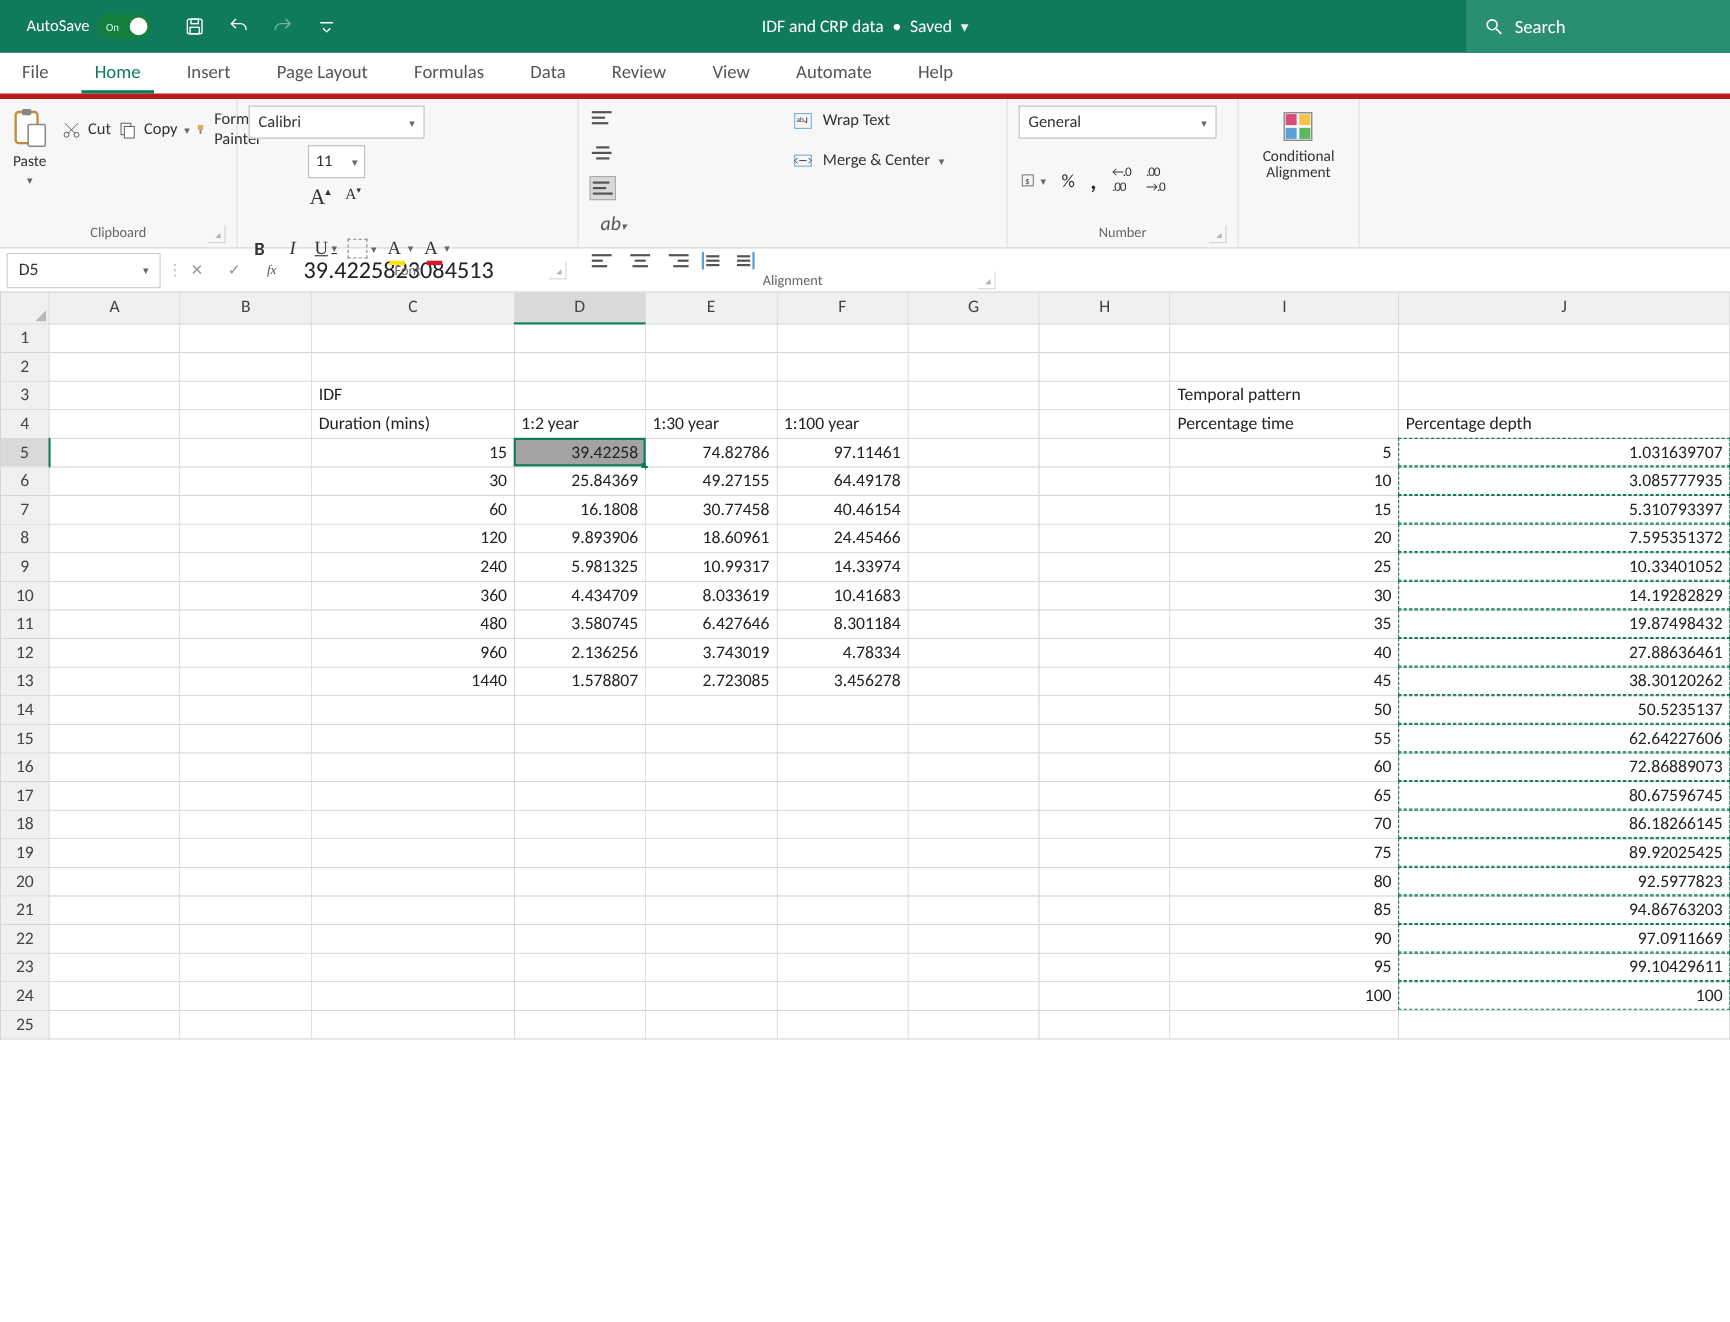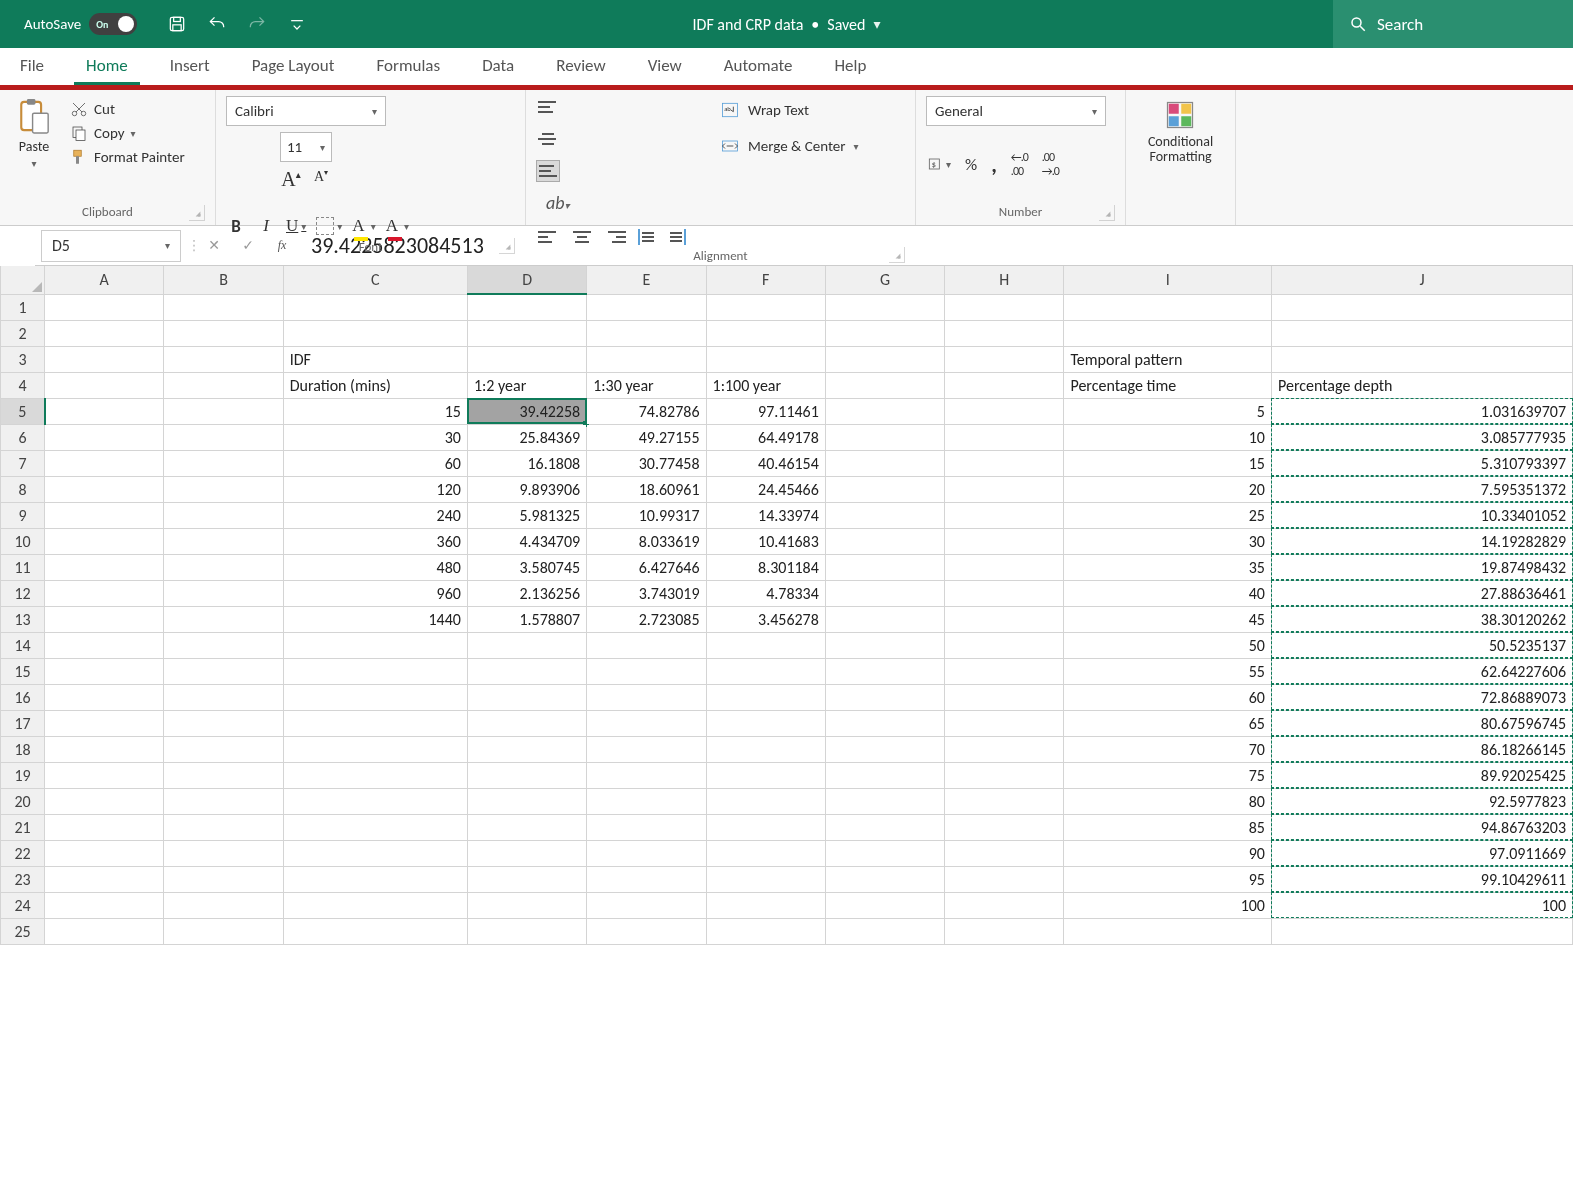--- a/index.html
+++ b/index.html
@@ -19,22 +19,22 @@
     background: #0f7b5a;
     display: flex;
     align-items: center;
     color: #fff;
     padding: 0 10px;
     position: relative;
   }
   .autosave-label { font-size: 15px; margin-right: 8px; margin-left: 14px; }
   .autosave-toggle {
     width: 48px; height: 22px; border-radius: 11px;
-    background: #404040; display: flex; align-items: center; padding: 0 3px;
-    margin-right: 20px; position: relative; font-weight: bold;
+    background: #15803d; display: flex; align-items: center; padding: 0 3px;
+    margin-right: 20px; position: relative;
   }
   .autosave-toggle .on-label { font-size: 10px; color: #cfe; margin-left: 4px; }
   .autosave-toggle .knob {
     width: 16px; height: 16px; border-radius: 50%; background: #fff;
     position: absolute; right: 3px;
   }
   .qat-btn {
     width: 32px; height: 32px; display:flex; align-items:center; justify-content:center;
     margin: 0 4px; border-radius:4px; cursor:pointer;
   }
@@ -84,21 +84,21 @@
     content:""; position:absolute; right:2px; bottom:2px;
     border-right:4px solid #888; border-bottom:4px solid #888;
     border-left:4px solid transparent; border-top:4px solid transparent;
     width:0; height:0; transform:scale(.6);
   }
 
   .paste-block { display:flex; flex-direction:column; align-items:center; gap:2px; width:48px;}
   .paste-block svg { width:34px; height:40px; }
   .paste-block .lbl { font-size:14px; }
   .paste-block .chev { font-size:10px; color:#666;}
-  .clip-side { display:flex; flex-direction:column; gap:6px; padding-top:4px;}
+  .clip-side { display:flex; flex-direction:row; gap:6px; padding-top:4px;}
   .clip-item { display:flex; align-items:center; gap:6px; font-size:15px; cursor:pointer;}
   .clip-item svg { width:18px; height:18px; }
 
   .font-group .font-row { display:flex; gap:6px; align-items:center;flex-direction:column;}
   .font-name-select {
     width:160px; height:30px; border:1px solid #bbb; background:#fff; display:flex;
     align-items:center; justify-content:space-between; padding:0 8px; font-size:15px;
   }
   .font-size-select {
     width:52px; height:30px; border:1px solid #bbb; background:#fff; display:flex;
@@ -143,21 +143,20 @@
   .decbtn { font-size:12px; letter-spacing:-1px;}
 
   .cond-block { display:flex; flex-direction:column; align-items:center; gap:4px; padding-top:4px;}
   .cond-block svg { width:30px; height:30px;}
   .cond-block .lbl { font-size:14px; text-align:center; line-height:1.1;}
 
   
   .formula-bar {
     height:40px; display:flex; align-items:center; border-bottom:1px solid #ccc;
     background:#fff;
-    margin-left:35px;
   }
   .name-box {
     width:140px; height:32px; margin:0 6px; border:1px solid #ccc;
     display:flex; align-items:center; justify-content:space-between; padding:0 10px;
     font-size:16px; background:#fff;
   }
   .fb-divider { width:10px; text-align:center; color:#bbb; }
   .fb-btn { width:34px; height:32px; display:flex; align-items:center; justify-content:center; color:#999;}
   .fb-btn.fx { font-style:italic; font-family:serif; color:#555; font-size:12px;}
   .fb-input { flex:1; padding:0 12px; font-size:22px; color:#222; }
@@ -456,21 +455,21 @@
     <div class="group-content" style="justify-content:center;">
       <div class="cond-block">
         <svg viewBox="0 0 24 24">
           <rect x="2" y="2" width="20" height="20" fill="none" stroke="#888"></rect>
           <rect x="3" y="3" width="8" height="8" fill="#d94b7b"></rect>
           <rect x="13" y="3" width="8" height="8" fill="#f2c44b"></rect>
           <rect x="3" y="13" width="8" height="8" fill="#5aa0d8"></rect>
           <rect x="13" y="13" width="8" height="8" fill="#5cb85c"></rect>
         </svg>
         <span class="lbl" style="white-space:pre-line;">Conditional
-Formatting</span>
+Alignment</span>
       </div>
     </div>
   </div>
 </div>
 
 <div class="formula-bar">
   <div class="name-box">
     <span>D5</span>
     <span class="chev-sm">▾</span>
   </div>

